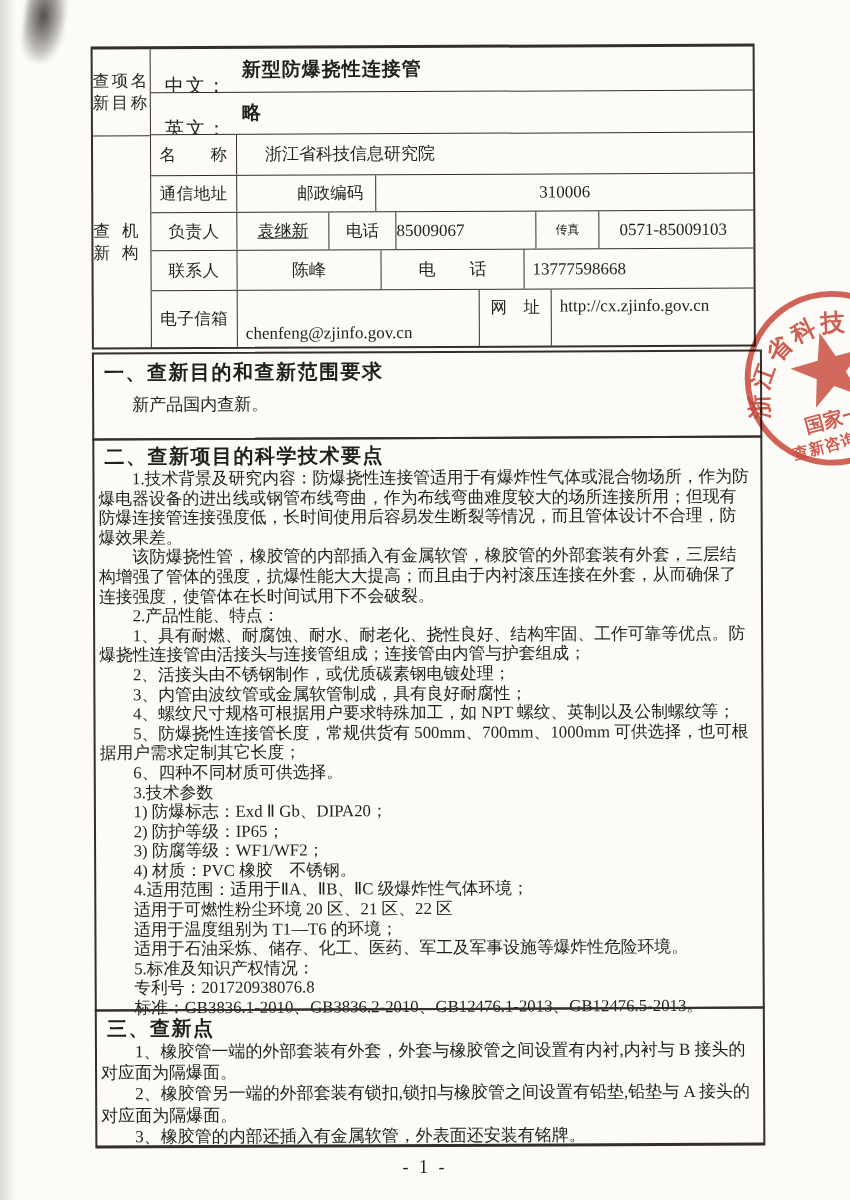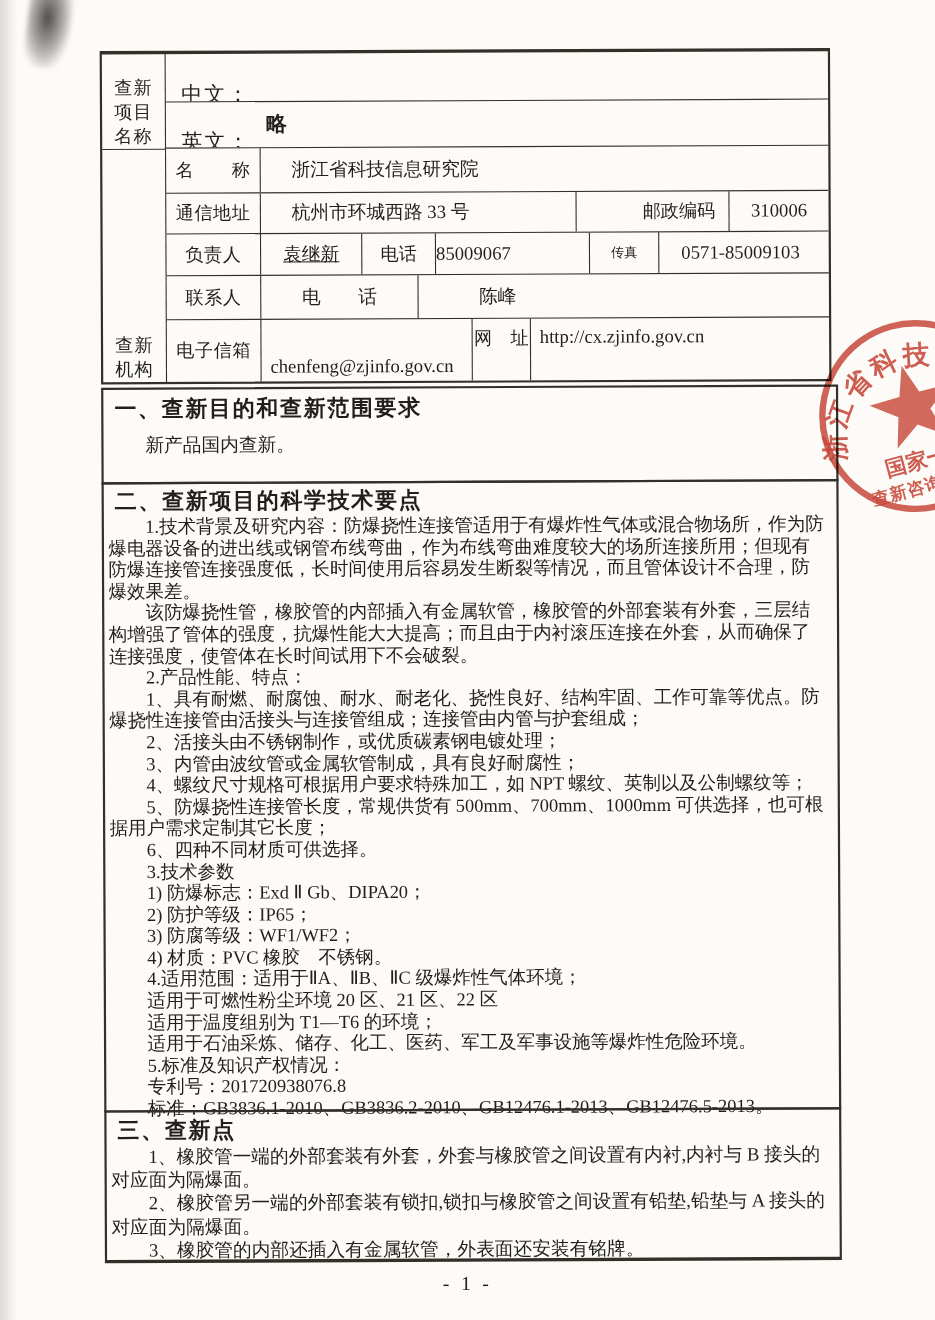--- a/index.html
+++ b/index.html
@@ -24,21 +24,21 @@
   }
   .content { position:absolute; inset:0; transform:rotate(-0.25deg); }
 
   
   .form-table {
     position:absolute; left:93px; top:45px; width:664px;
     border:2.5px solid #33302a; border-top-width:3px;
     display:flex; background:transparent;
   }
   .col-a { width:58px; border-right:1.5px solid #33302a; display:flex; flex-direction:column; }
-  .ca-cell { display:flex; flex-direction:column; align-items:center; justify-content:flex-end;
+  .ca-cell { display:flex; flex-direction:row; align-items:center; justify-content:center;
     font-size:16.5px; line-height:22px; letter-spacing:1px; }
   .ca1 { height:87px; border-bottom:1.5px solid #33302a; }
   .ca2 { flex:1; }
   .col-rest { flex:1; display:flex; flex-direction:column; }
   .trow { display:flex; border-bottom:1.5px solid #33302a; }
   .trow:last-child { border-bottom:none; }
   .tc { border-right:1.5px solid #33302a; display:flex; align-items:center; overflow:hidden; }
   .tc:last-child { border-right:none; }
   .r1 { height:43.5px; } .r2 { height:42px; } .r3 { height:41px; }
   .r4 { height:37.5px; } .r5 { height:38px; } .r6 { height:40px; } .r7 { height:56px; }
@@ -49,21 +49,21 @@
   .titlerow .valb { font-weight:700; letter-spacing:1px; }
   .cell-c { justify-content:center; }
   .f17 { font-size:17px; }
   .pad28 { padding-left:28px; }
   .pad10 { }
   .pad8  { padding-left:8px; }
   .w92  { width:92px;  flex:none;text-decoration:underline; } .w67  { width:67px;  flex:none; }
   .w140 { width:140px; flex:none; } .w63  { width:63px;  flex:none; }
   .w287 { width:287px; flex:none; } .w91  { width:91px;  flex:none; }
   .w144 { width:144px; flex:none; } .w143 { width:143px; flex:none; }
-  .w218 { width:192px; flex:none; } .w69  { width:53px;  flex:none; }
+  .w218 { width:242px; flex:none; } .w69  { width:72px;  flex:none; }
   .v-bottom { align-items:flex-end; padding-bottom:3px; }
   .v-top { align-items:flex-start; padding-top:7px; }
 
   
   .box { position:absolute; left:93px; width:670px; border:2.5px solid #33302a; }
   .sec1 { top:351px; height:88px; }
   .sec2 { top:437px; height:573px; }
   .sec3 { top:1008px; height:139px; border-bottom-width:3px; }
   .sec-heading {
     font-family:"Liberation Sans", sans-serif; font-weight:700;
@@ -102,50 +102,51 @@
         </div>
         <div class="ca-cell ca2">
           <div>查新</div>
           <div>机构</div>
         </div>
       </div>
       <div class="col-rest">
         <div class="trow r1">
           <div class="tc grow titlerow">
             <span class="lab">中文：</span>
+            <span class="valb">新型防爆挠性连接管</span>
           </div>
         </div>
         <div class="trow r2">
           <div class="tc grow titlerow">
             <span class="lab">英文：</span>
             <span class="valb">略</span>
           </div>
         </div>
         <div class="trow r3">
           <div class="tc wB">名　　称</div>
           <div class="tc grow f17 pad28">浙江省科技信息研究院</div>
         </div>
         <div class="trow r4">
           <div class="tc wB">通信地址</div>
-          <div class="tc w287 f17 pad28">杭州市环城西路 33 号</div>
           <div class="tc w91 cell-c" style="font-size:16.5px;margin-left:48px;">邮政编码</div>
           <div class="tc grow f17 cell-c">310006</div>
         </div>
         <div class="trow r5">
           <div class="tc wB">负责人</div>
           <div class="tc w92 f17 cell-c">袁继新</div>
           <div class="tc w67 cell-c" style="font-size:16.5px;">电话</div>
           <div class="tc w140 f17 pad10">85009067</div>
           <div class="tc w63 cell-c" style="font-size:12px;">传真</div>
           <div class="tc grow f17" style="padding-left:20px;">0571-85009103</div>
         </div>
         <div class="trow r6">
           <div class="tc wB">联系人</div>
+          <div class="tc w144 f17 cell-c">陈峰</div>
           <div class="tc w143 cell-c" style="font-size:17px;">电　　话</div>
-          <div class="tc w144 f17 cell-c">陈峰</div>
+          <div class="tc grow f17 pad8">13777598668</div>
         </div>
         <div class="trow r7">
           <div class="tc wB">电子信箱</div>
           <div class="tc w218 f17 v-bottom pad8">chenfeng@zjinfo.gov.cn</div>
           <div class="tc w69 v-top cell-c" style="font-size:16.5px;">网　址</div>
           <div class="tc grow f17 v-top pad8">http://cx.zjinfo.gov.cn</div>
         </div>
       </div>
     </div>
 

